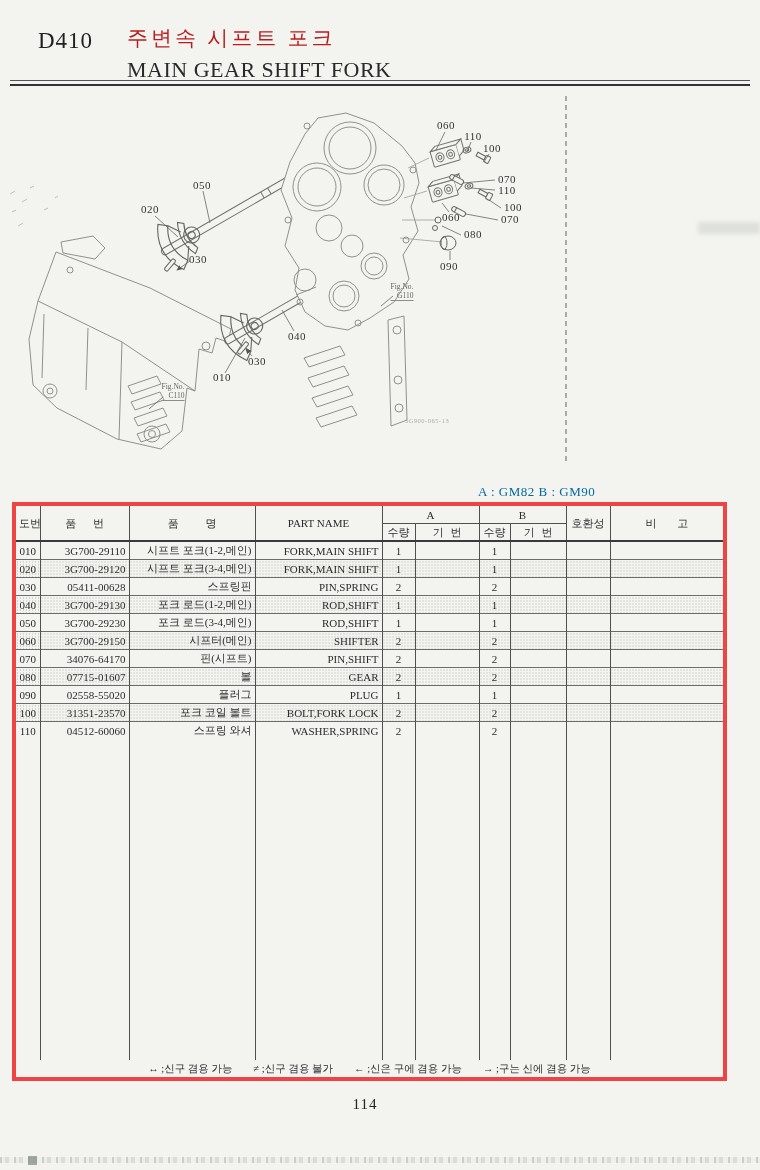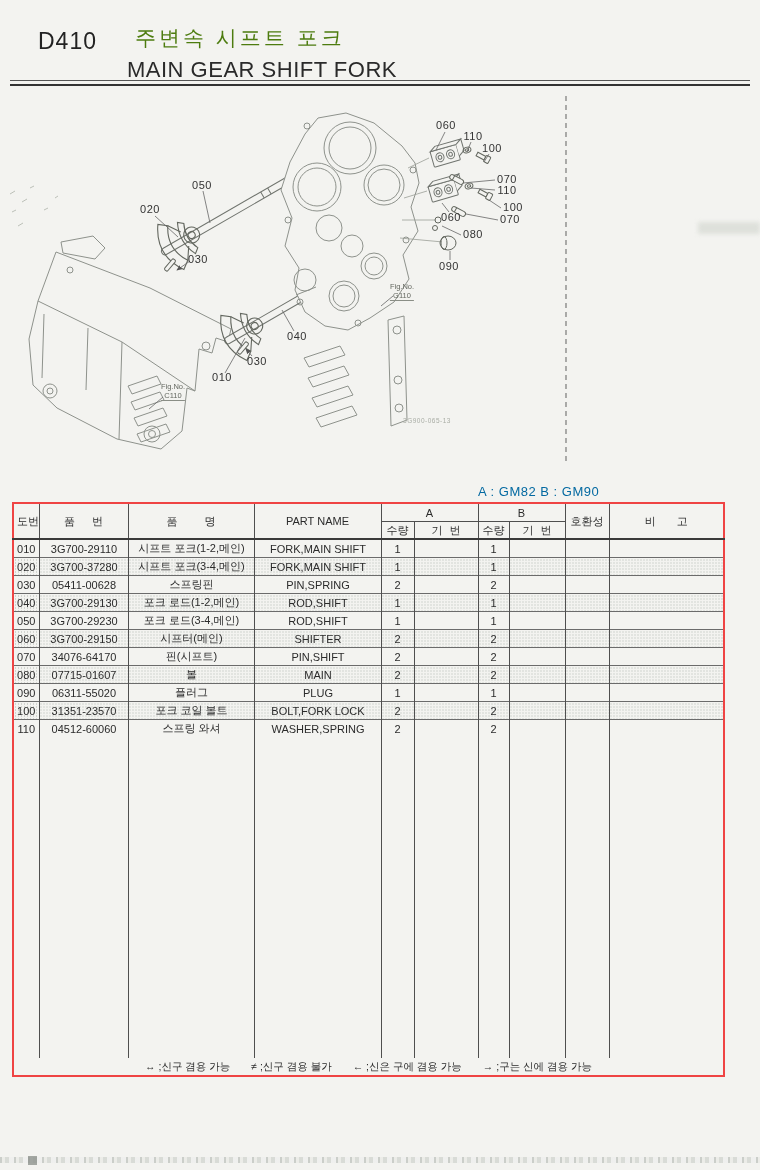--- a/index.html
+++ b/index.html
@@ -1,42 +1,42 @@
 <!DOCTYPE html>
 <html><head>
 <meta charset="utf-8">
 <style>
   html,body{margin:0;padding:0;}
   body{width:760px;height:1170px;background:#e9e9e7;font-family:"Liberation Sans","DejaVu Sans",sans-serif;}
-  .page{position:relative;width:760px;height:1170px;background:#f3f3f0;overflow:hidden;color:#2b2b2b;}
+  .page{position:relative;width:760px;height:1170px;background:#f3f3f0;overflow:hidden;color:#2b2b2b;font-family:Liberation Serif, serif;}
   
   .hdr-code{position:absolute;left:38px;top:28px;font-size:23px;letter-spacing:1px;color:#222;}
-  .hdr-kr{position:absolute;left:135px;top:24px;font-size:21px;letter-spacing:3px;color:#4d7c0f;}
+  .hdr-kr{position:absolute;left:127px;top:24px;font-size:21px;letter-spacing:3px;color:#b91c1c;}
   .hdr-en{position:absolute;left:127px;top:57px;font-size:22px;letter-spacing:.5px;color:#2a2a2a;}
   .rule1{position:absolute;left:10px;top:80px;width:740px;height:1px;background:#555;}
   .rule2{position:absolute;left:10px;top:84px;width:740px;height:2px;background:#333;}
   
   .diagram{position:absolute;left:0;top:90px;width:760px;height:398px;}
   .diagram svg{position:absolute;left:0;top:0;}
   .callout{position:absolute;transform:translateX(-50%);font-size:11px;line-height:11px;color:#333;letter-spacing:.5px;white-space:nowrap;}
-  .figref{position:absolute;transform:translateX(-50%);font-size:7.5px;line-height:8.5px;color:#63675f;text-align:center;white-space:nowrap;}
+  .figref{position:absolute;transform:translateX(-50%);font-size:7.5px;line-height:8.5px;color:#63675f;text-align:right;white-space:nowrap;}
   .figref .u{border-bottom:.8px solid #8a8e86;}
   .platecode{position:absolute;transform:translateX(-50%);font-size:6.5px;color:#a9ada5;letter-spacing:.5px;}
   .smudge{position:absolute;left:698px;top:132px;width:62px;height:12px;background:#d9dcd6;filter:blur(2px);opacity:.8;}
   
   .ab-note{position:absolute;left:478px;top:484px;font-size:13px;color:#0369a1;letter-spacing:.5px;}
-  .parts-table{position:absolute;left:12px;top:502px;border-collapse:collapse;table-layout:fixed;width:711px;height:560px;border:2px solid #ef4444;}
+  .parts-table{position:absolute;left:12px;top:502px;border-collapse:collapse;table-layout:fixed;width:711px;height:560px;border:4px solid #ef4444;}
   .parts-table th,.parts-table td{border-left:1px solid #4f4f4f;border-right:1px solid #4f4f4f;padding:0 3px;font-weight:normal;overflow:hidden;white-space:nowrap;}
   .parts-table thead th{font-size:11px;color:#2b2b2b;border-bottom:2px solid #3a3a3a;text-align:center;}
   .parts-table thead th.grp{border-bottom:1px solid #4f4f4f;height:17px;}
   .parts-table thead tr.sub th{height:16px;}
   .parts-table tbody td{font-size:11px;height:17px;border-top:1px solid #6b6b6b;}
   .parts-table tbody tr.filler td{border-top:none;height:321px;}
   .parts-table td.c{text-align:center;}
-  .parts-table td.l{text-align:center;padding-left:4px;}
+  .parts-table td.l{text-align:right;padding-left:4px;}
   tr.shaded td{background-image:radial-gradient(circle,rgba(110,122,113,.5) .7px,rgba(0,0,0,0) .95px);background-size:3px 3px;}
   .legend-cell{border-left:none !important;border-right:none !important;border-top:none !important;height:16px;}
   .legend-wrap{display:flex;justify-content:center;gap:21px;font-size:10.5px;color:#2b2b2b;}
   .ws14{word-spacing:14px;} .ws24{word-spacing:24px;} .ws18{word-spacing:18px;} .ws4{word-spacing:4px;}
   
   .pageno{position:absolute;left:0;top:1096px;width:730px;text-align:center;font-size:15px;color:#222;letter-spacing:1px;}
   .scanband{position:absolute;left:0;top:1157px;width:760px;height:6px;opacity:.55;
     background:repeating-linear-gradient(90deg,#aab0aa 0 2px,#e6e7e2 2px 5px,#c3c8c2 5px 9px,#eceded 9px 14px);}
   .scandot{position:absolute;left:28px;top:1156px;width:9px;height:9px;background:#8e948e;opacity:.8;}
 </style>
@@ -313,21 +313,21 @@
       <td class="l">FORK,MAIN SHIFT</td>
       <td class="c">1</td>
       <td class="c"></td>
       <td class="c">1</td>
       <td class="c"></td>
       <td class="c"></td>
       <td class="l"></td>
     </tr>
         <tr class="shaded">
       <td class="c">020</td>
-      <td class="l">3G700-37280</td>
+      <td class="l">3G700-29120</td>
       <td class="l">시프트 포크(3-4,메인)</td>
       <td class="l">FORK,MAIN SHIFT</td>
       <td class="c">1</td>
       <td class="c"></td>
       <td class="c">1</td>
       <td class="c"></td>
       <td class="c"></td>
       <td class="l"></td>
     </tr>
         <tr>
@@ -387,31 +387,31 @@
       <td class="c"></td>
       <td class="c">2</td>
       <td class="c"></td>
       <td class="c"></td>
       <td class="l"></td>
     </tr>
         <tr class="shaded">
       <td class="c">080</td>
       <td class="l">07715-01607</td>
       <td class="l">볼</td>
-      <td class="l">MAIN</td>
+      <td class="l">GEAR</td>
       <td class="c">2</td>
       <td class="c"></td>
       <td class="c">2</td>
       <td class="c"></td>
       <td class="c"></td>
       <td class="l"></td>
     </tr>
         <tr>
       <td class="c">090</td>
-      <td class="l">06311-55020</td>
+      <td class="l">02558-55020</td>
       <td class="l">플러그</td>
       <td class="l">PLUG</td>
       <td class="c">1</td>
       <td class="c"></td>
       <td class="c">1</td>
       <td class="c"></td>
       <td class="c"></td>
       <td class="l"></td>
     </tr>
         <tr class="shaded">
@@ -458,15 +458,16 @@
             <span>↔ ;신구 겸용 가능</span>
             <span>≠ ;신구 겸용 불가</span>
             <span>← ;신은 구에 겸용 가능</span>
             <span>→ ;구는 신에 겸용 가능</span>
           </div>
         </td>
       </tr>
     </tbody>
   </table>
 
+  <div class="pageno">114</div>
   <div class="scanband"></div>
   <div class="scandot"></div>
 </div>
 
 </body></html>

